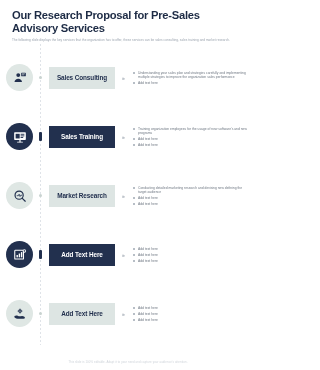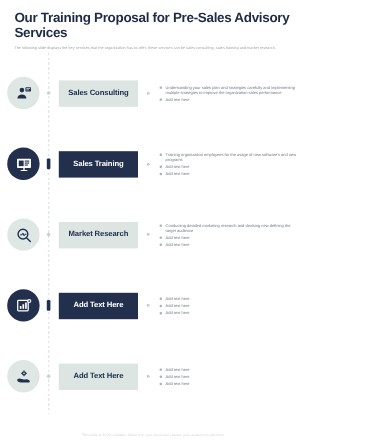--- a/index.html
+++ b/index.html
@@ -80,21 +80,21 @@
     position:absolute; left:0; right:0; bottom:6px;
     text-align:center; font-size:2.9px; color:#cfd4da; letter-spacing:0.08px;
   }
 </style>
 </head>
 <body>
 
 <div class="slide">
 
   <div class="header">
-    <div class="title">Our Training Proposal for Pre-Sales Advisory Services</div>
+    <div class="title">Our Research Proposal for Pre-Sales Advisory Services</div>
     <div class="subtitle">The following slide displays the key services that the organization has to offer, these services can be sales consulting, sales training and market research.</div>
   </div>
 
   <div class="timeline">
     <div class="spine"></div>
 
     <div class="row">
       <div class="circle light">
         <svg width="14" height="14" viewBox="0 0 24 24" fill="#22304e">
           <circle cx="9" cy="7" r="3.3"></circle>

